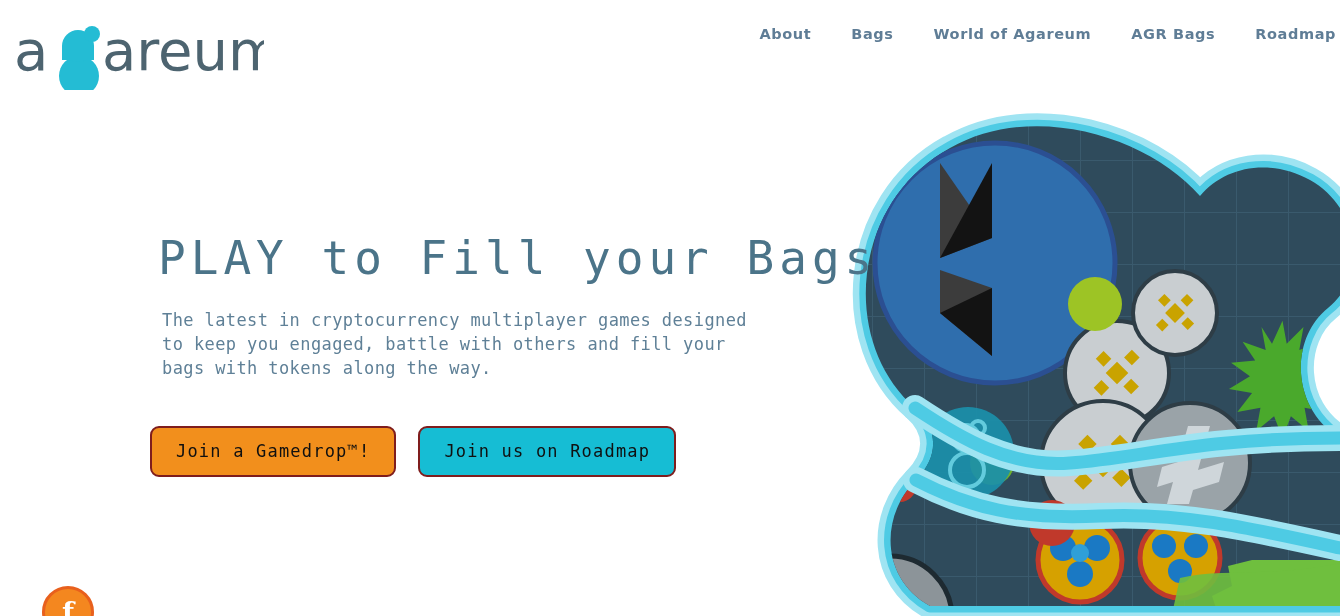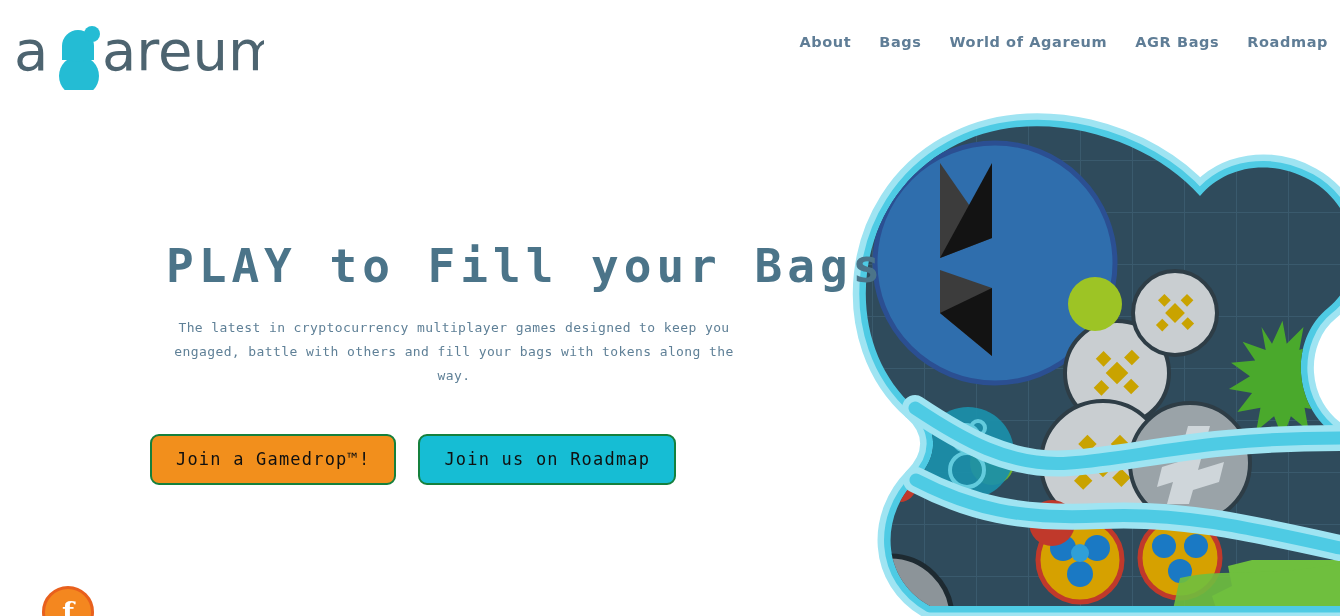--- a/index.html
+++ b/index.html
@@ -28,74 +28,73 @@
   .logo {
     position: absolute;
     left: 14px;
     top: 18px;
     width: 250px;
     height: 72px;
   }
   .nav {
     position: absolute;
     right: 0px;
-    top: 30px;
+    top: 22px;
     display: flex;
     align-items: center;
-    gap: 0px;
+    gap: 12px;
   }
   .nav-item {
     font-family: "DejaVu Sans", sans-serif;
     font-size: 14.5px;
     font-weight: 700;
     letter-spacing: 0.6px;
     color: #5f7d96;
     padding: 4px 14px;
     white-space: nowrap;
     text-decoration: none;
     cursor: pointer;
   }
-  .nav-item:last-child { padding-right: 12px; }
+  .nav-item:last-child { padding-right: 4px; }
 
   
   .hero-text {
     position: absolute;
     left: 150px;
     top: 222px;
     width: 640px;
     z-index: 10;
   }
   .headline {
-    margin: 16px;
+    margin: 8px;
     font-family: "DejaVu Sans Mono", monospace;
     font-size: 46px;
-    font-weight: 700;
+    font-weight: 400;
     letter-spacing: 5px;
     color: #4b7489;
     line-height: 1.25;
     white-space: nowrap;
   }
   .subhead {
-    margin: 20px 0 0 4px;
+    margin: 20px 0 0 12px;
     font-family: "DejaVu Sans Mono", monospace;
-    font-size: 13px;
+    font-size: 17px;
     font-weight: 400;
     letter-spacing: 0.4px;
     line-height: 24px;
     color: #5f8097;
     max-width: 600px;
-    text-align: center;
   }
   .cta-row {
     margin-top: 46px;
     display: flex;
     gap: 22px;
   }
   .btn {
-    border: 2px solid #15803d;
+    border: 2px solid #7f1d1d;
     border-radius: 9px;
     font-family: "DejaVu Sans Mono", monospace;
     font-size: 17px;
     letter-spacing: 1.2px;
     color: #101010;
     padding: 15px 24px;
     cursor: pointer;
     line-height: 1;
     display: inline-flex;
     align-items: center;

